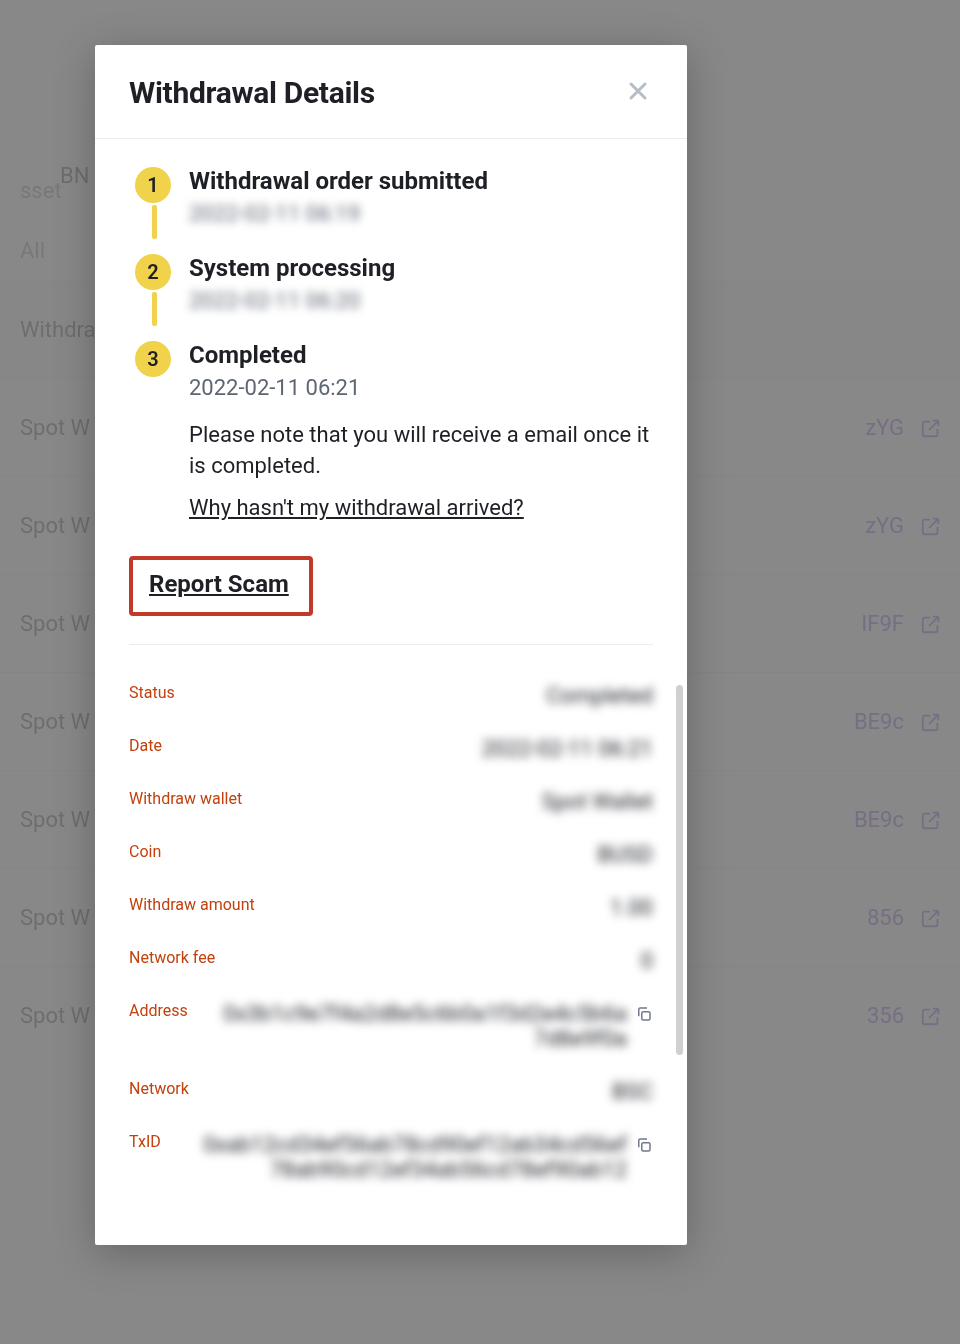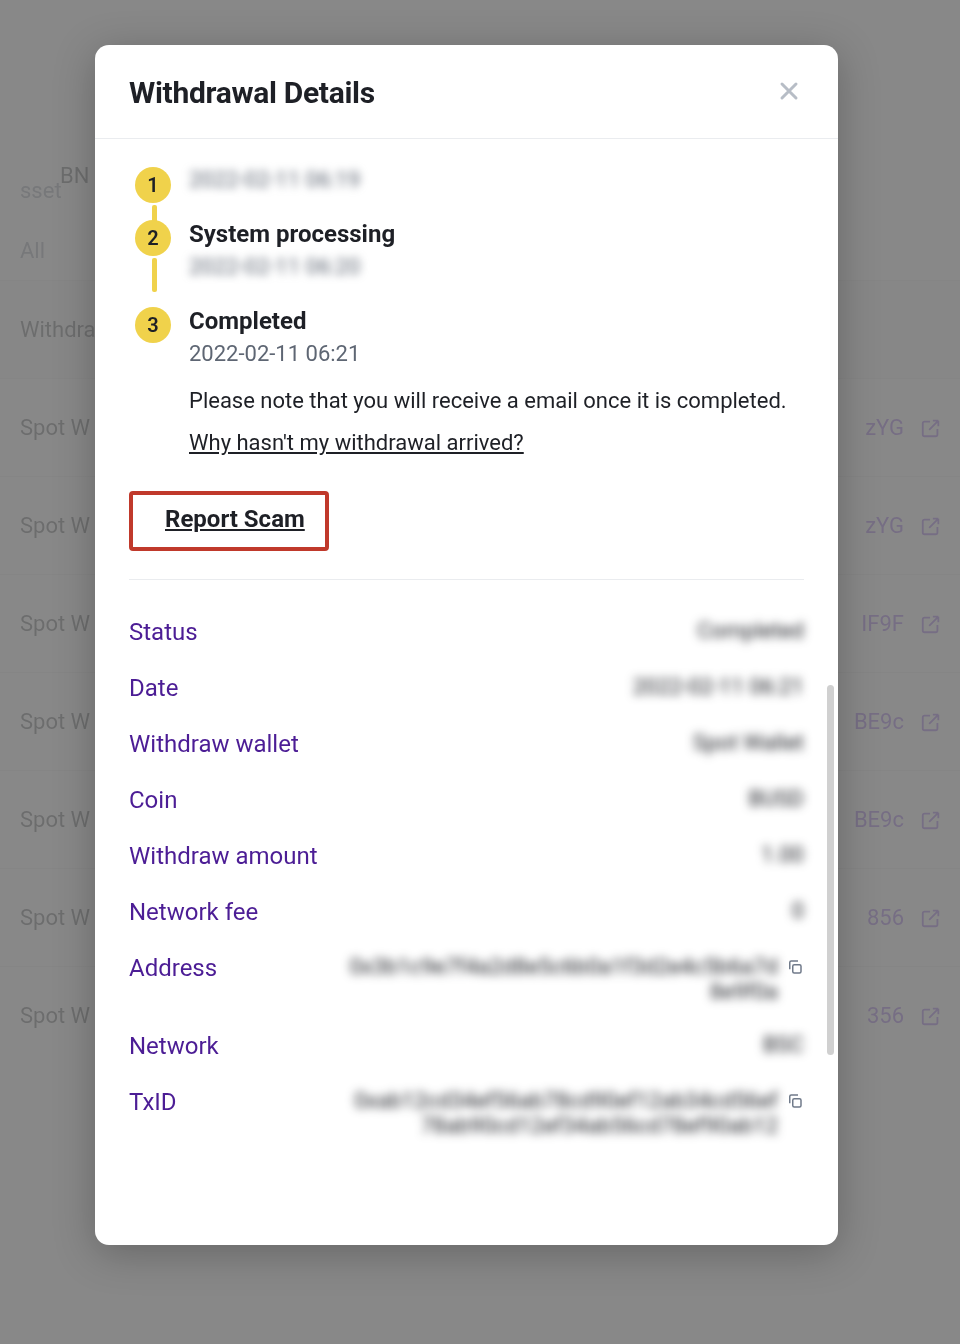--- a/index.html
+++ b/index.html
@@ -36,23 +36,23 @@
   }
   .bg-cell.head { height: 60px; color:#707a8a; border-top:none;}
   .bg-right { display:flex; align-items:center; gap:16px; color:#6d28d9;}
   .bg-link-icon svg { width:22px; height:22px; display:block; }
   .bn { position:absolute; top:163px; left:60px; font-size:22px;}
 
   
   .modal {
     position: absolute;
     left: 95px; top: 45px;
-    width: 743px; height: 1200px;
+    width: 592px; height: 1200px;
     background: #fff;
-    border-radius: 14px;
+    border-radius: 2px;
     box-shadow: 0 8px 40px rgba(0,0,0,0.25);
     display: flex; flex-direction: column;
     overflow: hidden;
   }
   .modal-header {
     display:flex; align-items:center; justify-content:space-between;
     padding: 30px 34px 28px 34px;
     border-bottom: 1px solid #eaecef;
   }
   .modal-title { font-size: 30px; font-weight: 700; letter-spacing:-0.3px; }
@@ -80,34 +80,34 @@
   .step-time { font-size:22px; color:#5e6673; margin-bottom:4px; }
   .step-note { font-size:22px; color:#1e2026; margin-top:20px; line-height:1.4;}
   .step-link { font-size:22px; color:#1e2026; text-decoration: underline; display:inline-block; margin-top:13px;}
   .blurred       { filter: blur(4px); user-select:none; }
   .blurred-heavy { filter: blur(5px); user-select:none; }
 
   .report-wrap {
     margin-top: 18px;
     display:inline-block;
     border: 4px solid #c0392b;
-    padding: 10px 20px 14px 32px;
+    padding: 10px 20px 14px 16px;
     border-radius: 4px;
   }
   .report-link {
     font-size:24px; font-weight:700;
     text-decoration: underline;
     color:#1e2026;
   }
 
   .hr { height:1px; background:#eaecef; margin: 28px 0 24px 0; }
 
   
   .detail-row { display:flex; justify-content:space-between; align-items:flex-start; padding: 14px 0; gap:24px;}
-  .detail-label { font-size:24px; color:#4c1d95; white-space:nowrap;}
+  .detail-label { font-size:16px; color:#c2410c; white-space:nowrap;}
   .detail-value { font-size:22px; color:#1e2026; text-align:right; word-break:break-all; max-width: 460px;}
   .detail-value.with-icon { display:flex; align-items:flex-start; gap:8px; justify-content:flex-end;}
   .mini-icon svg{ width:18px; height:18px; display:block; color:#707a8a; margin-top:4px;}
 
   
   .scrollbar-hint {
     position:absolute; right:4px; top:640px; width:7px; height:370px;
     background:#d0d0d0; border-radius:4px;
   }
 </style>
@@ -219,20 +219,21 @@
     </div>
   </div>
 
   <div class="modal-body">
 
     <div class="timeline">
 
       <div class="step">
         <div class="badge">1</div>
         <div class="connector"></div>
+        <div class="step-title">Withdrawal order submitted</div>
         <div class="step-time blurred">2022-02-11 06:19</div>
       </div>
 
       <div class="step">
         <div class="badge">2</div>
         <div class="connector"></div>
         <div class="step-title">System processing</div>
         <div class="step-time blurred">2022-02-11 06:20</div>
       </div>
 

